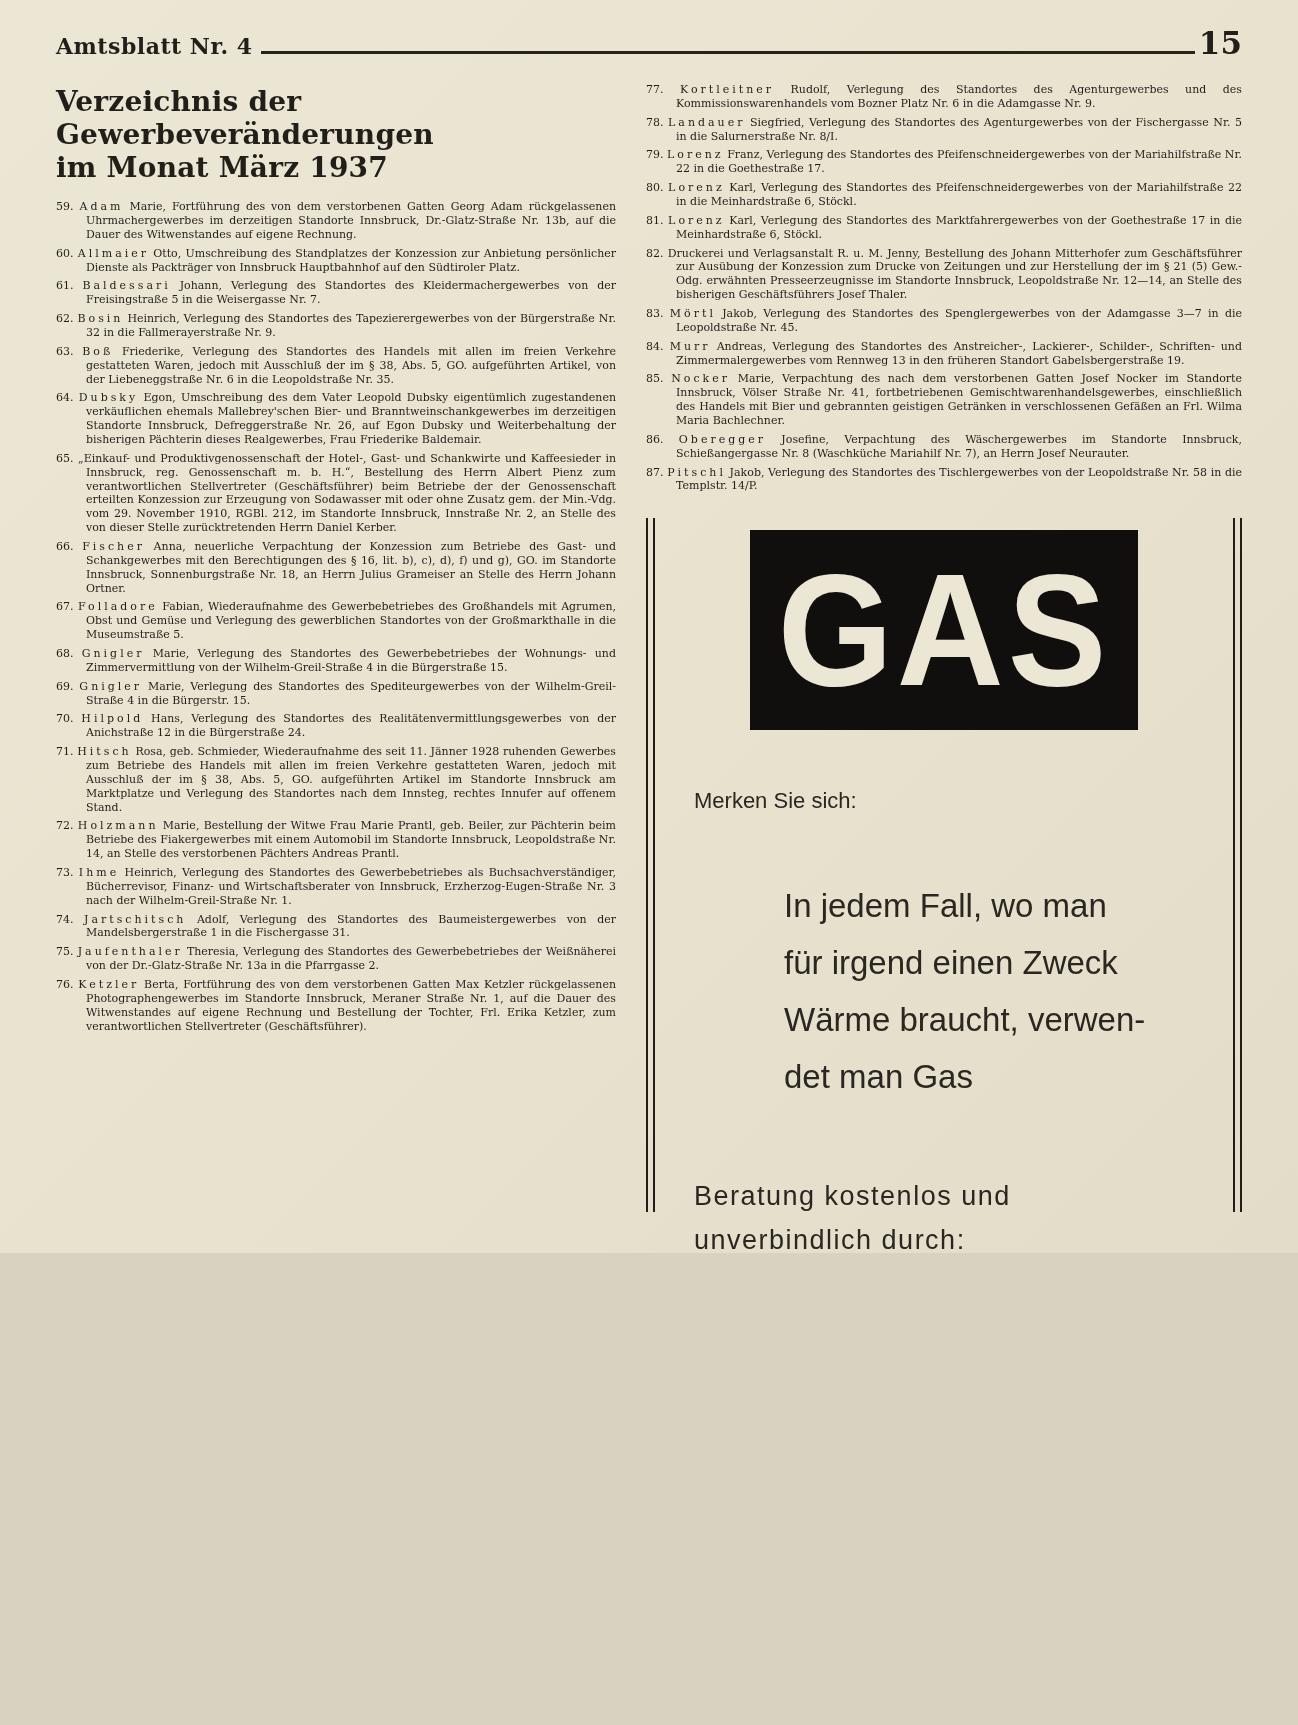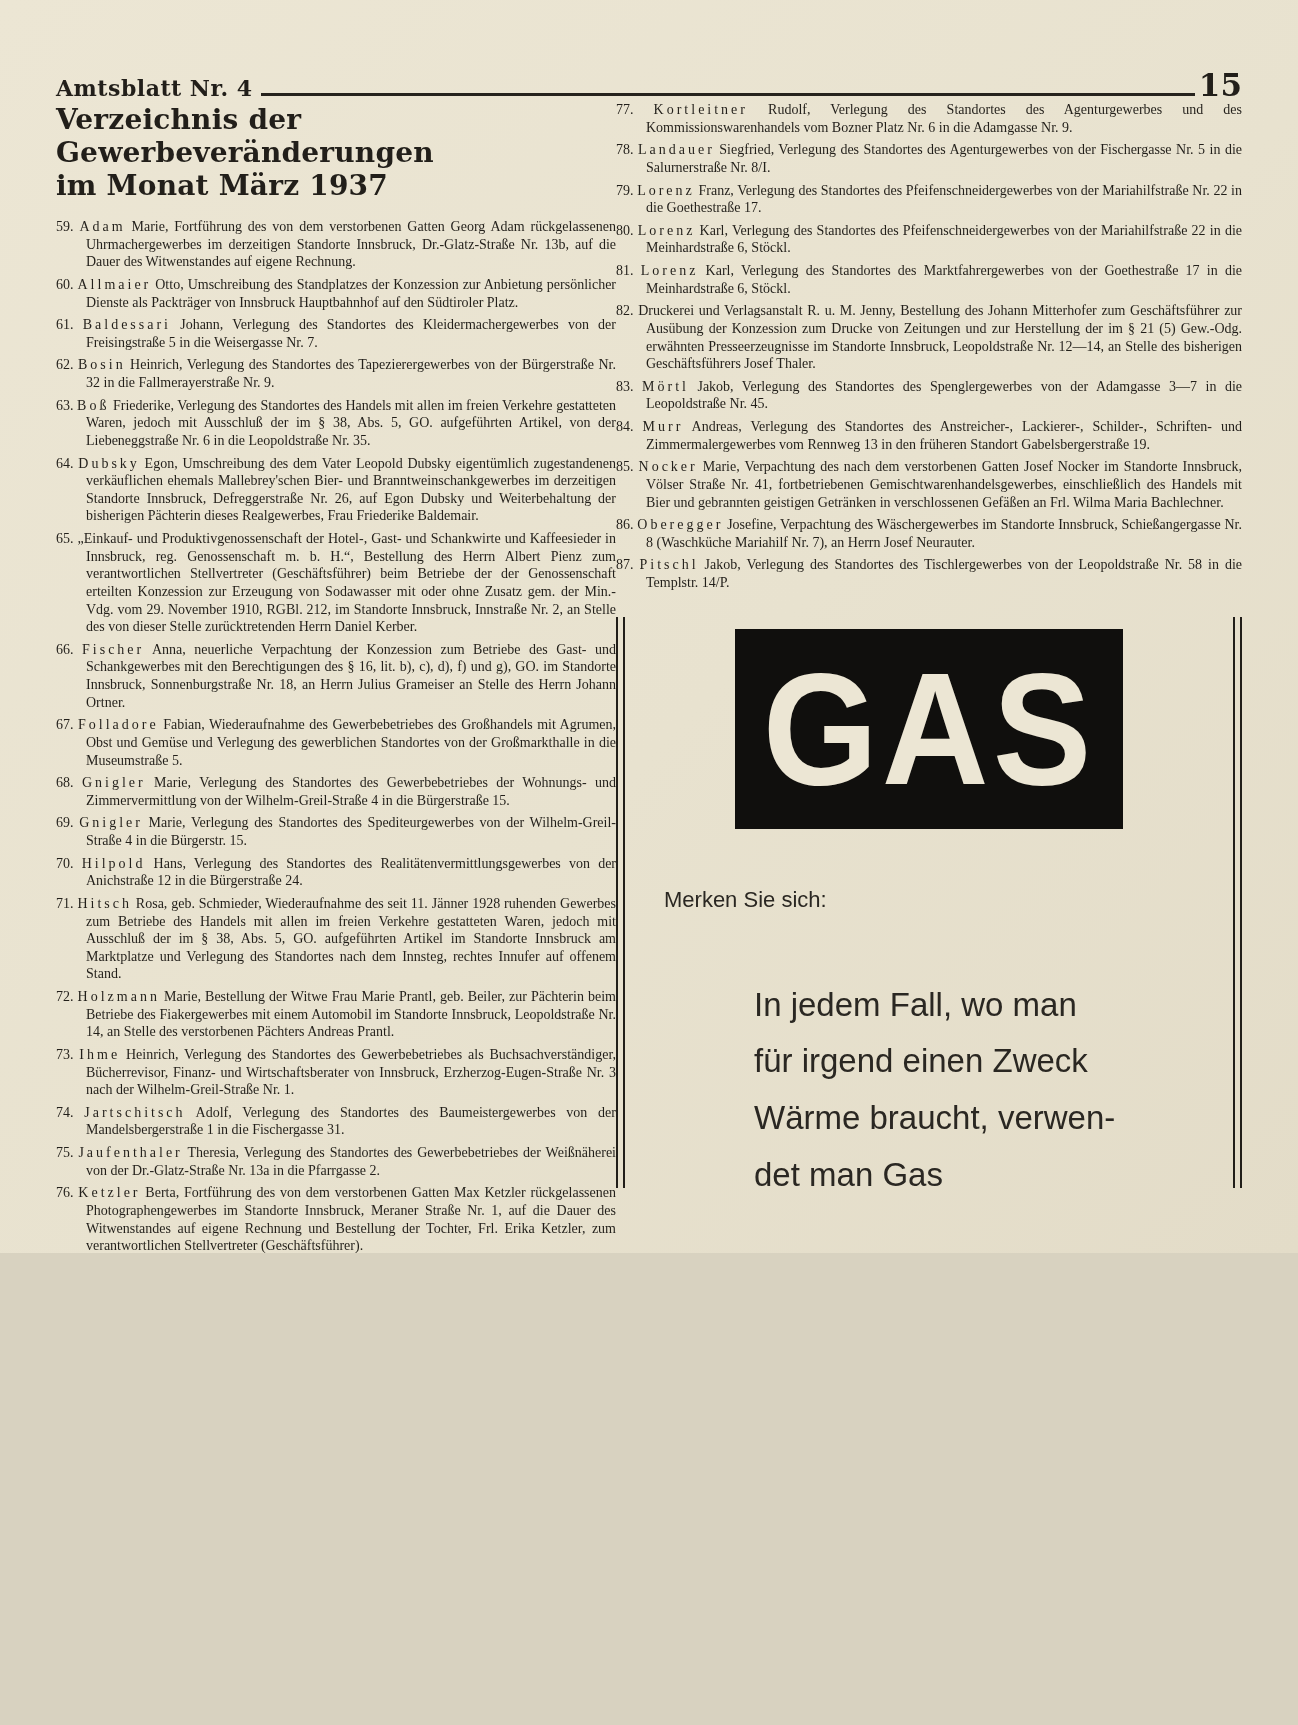--- a/index.html
+++ b/index.html
@@ -6,38 +6,38 @@
   body{
     width:1298px;height:1725px;
     background:#d8d2c0;
     font-family:"DejaVu Serif", serif;
     color:#221f1a;
     overflow:hidden;
   }
   .page{
     width:1298px;height:1253px;
     box-sizing:border-box;
-    padding:70px 56px 18px 56px;
+    padding:28px 56px 18px 56px;
     background:linear-gradient(135deg,#ece6d4 0%,#e8e2cf 55%,#e3dcc8 100%);
     overflow:hidden;
     position:relative;
   }
   
   .hdr{display:flex;align-items:flex-end;}
   .masthead{font-size:22px;font-weight:bold;letter-spacing:.5px;white-space:nowrap;}
   .hdr-rule{flex:1;border-bottom:3px solid #26231d;margin:0 4px 5px 8px;}
   .pagenum{font-size:31px;font-weight:bold;line-height:1;}
   
-  .columns{display:flex;height:calc(100% - 78px);justify-content:space-between;}
+  .columns{display:flex;gap:30px;margin-top:24px;height:calc(100% - 78px);justify-content:space-between;}
   .col-left{width:560px;flex:0 0 560px;}
   .col-right{flex:1;display:flex;flex-direction:column;min-width:0;}
   
   .title{font-size:28px;font-weight:bold;line-height:1.18;margin:2px 0 16px 0;letter-spacing:.2px;}
   
-  .entries{font-size:14px;line-height:1.26;text-align:justify;font-family:Liberation Serif, serif;}
+  .entries{font-size:11px;line-height:1.26;text-align:justify;}
   .entry{padding-left:30px;text-indent:-30px;margin-bottom:5px;}
   .entry .num{white-space:nowrap;}
   .entry .name{letter-spacing:3px;}
   
   .ad{
     flex:1;margin-top:20px;position:relative;
     min-height:540px;
     display:flex;flex-direction:column;
     padding:6px 26px 0 26px;
     box-sizing:border-box;

